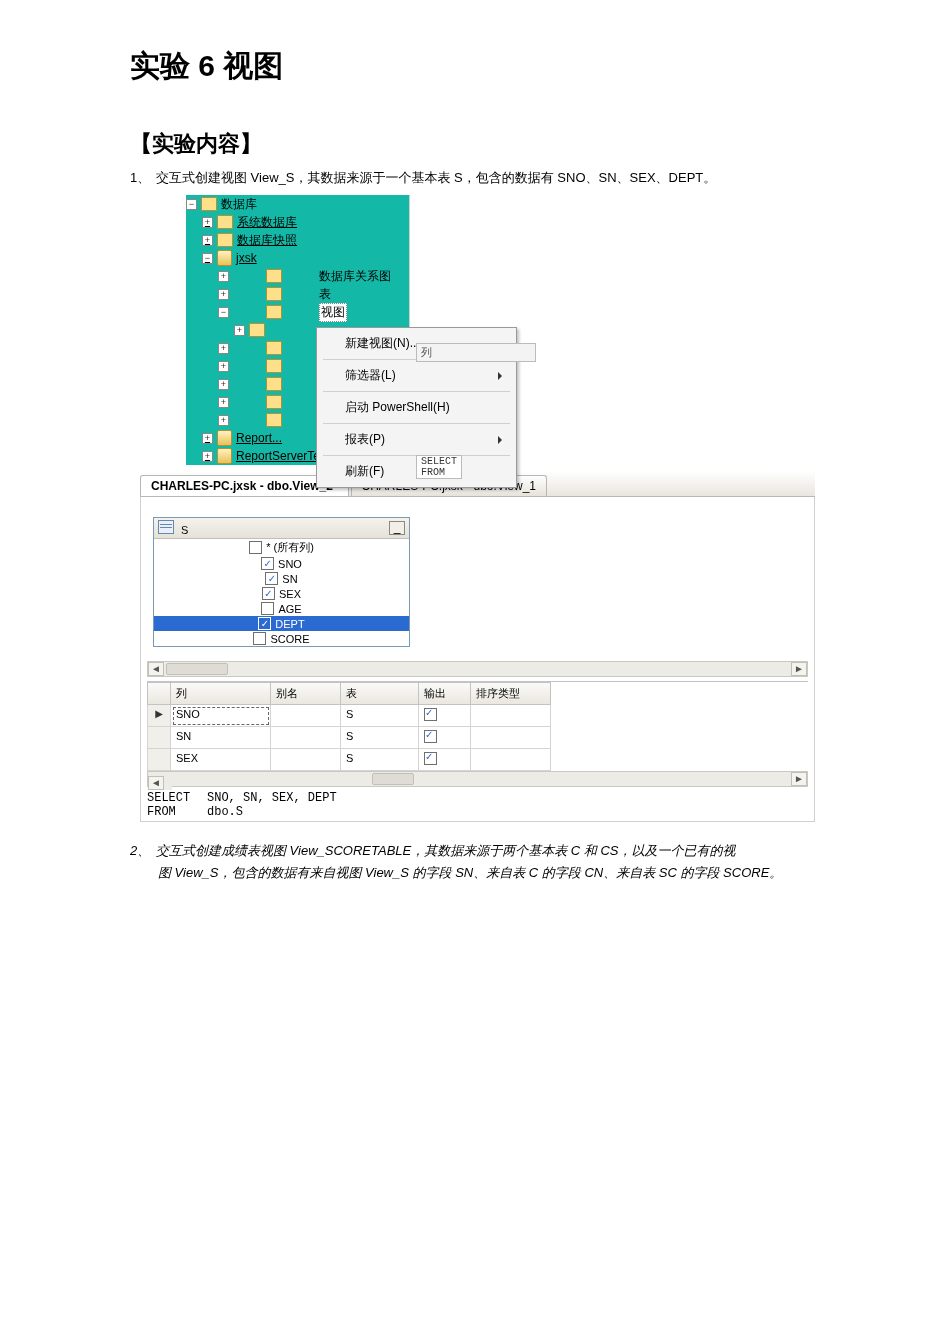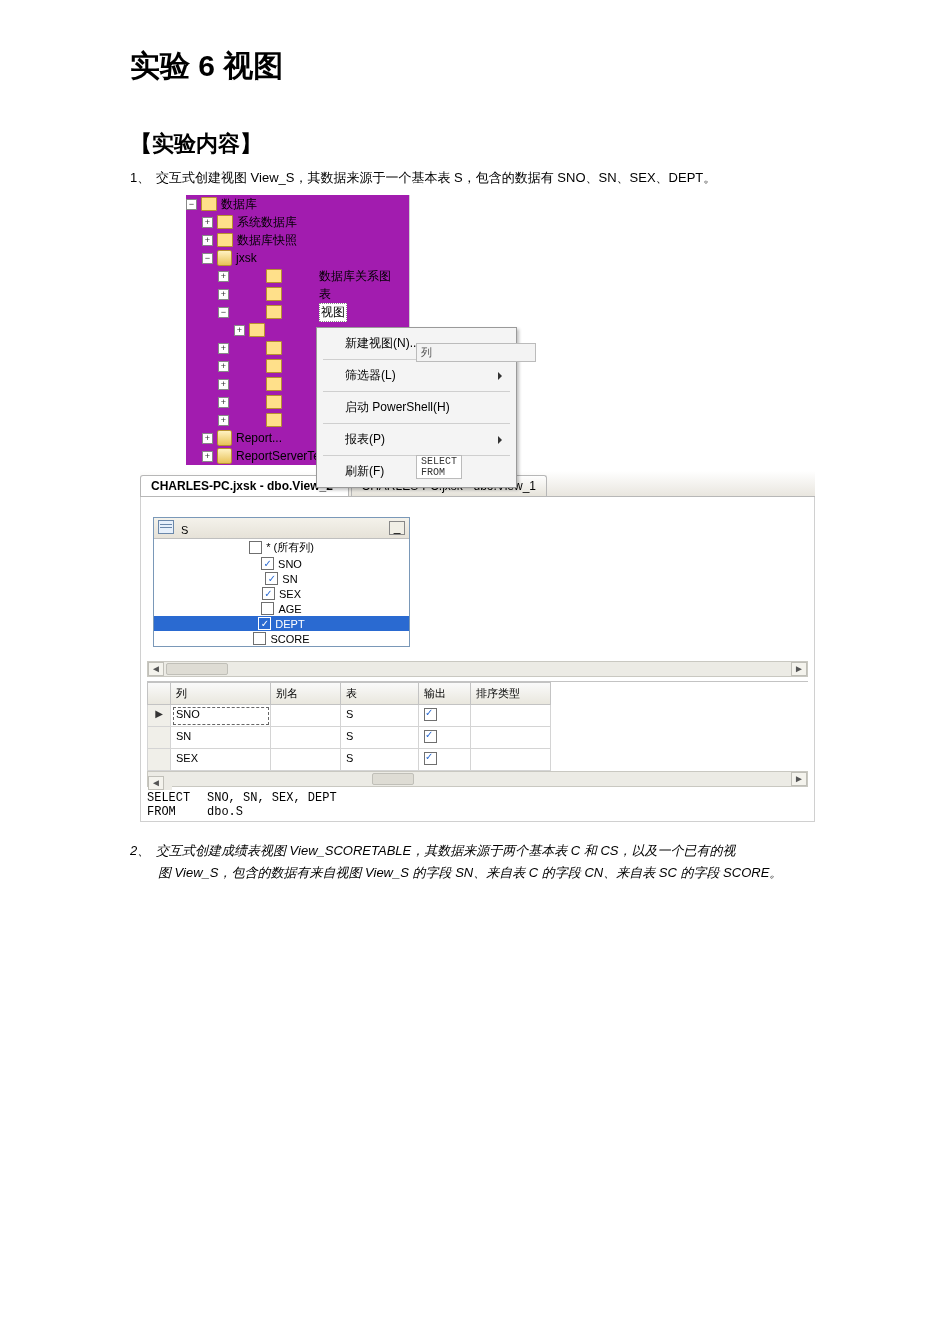--- a/index.html
+++ b/index.html
@@ -34,21 +34,21 @@
   .shot {
     margin: 6px 0 6px 56px;
   }
   
   .tree {
     border-right: 1px solid #d0d0d0;
     width: 223px;
     font-family: Tahoma, "Microsoft YaHei", sans-serif;
     font-size: 12px;
     color: #000;
-    background: #a21caf;
+    background: #14b8a6;
     position: relative;
   }
   .tree-wrap { position: relative; width: 400px; }
   .node { display:flex; align-items:center; height:18px; }
   .plusbox {
     width:9px; height:9px; border:1px solid #888; display:inline-flex;
     align-items:center; justify-content:center; font-size:9px; line-height:9px;
     color:#333; background:#fff; margin-right:4px;
   }
   .plusbox.minus::before { content:"−"; }
@@ -57,21 +57,21 @@
     width:14px; height:12px; background:#ffe08a; border:1px solid #b8912f;
     border-radius:1px; margin-right:4px; position:relative;
   }
   .folder.cyl {
     width:13px; height:14px; background:#f6d77a; border:1px solid #b8912f;
     border-radius:2px;
     background: linear-gradient(#fff2c2,#e8c259);
   }
   .node-label { white-space:nowrap; }
   .node-label.sel { background:#fff; border:1px dotted #888; padding:0 1px; }
-  .pad0{padding-left:0;} .pad1{padding-left:16px;} .pad2{padding-left:32px;gap:33px;}
+  .pad0{padding-left:0;} .pad1{padding-left:16px;text-decoration:underline;} .pad2{padding-left:32px;gap:33px;}
   .pad3{padding-left:48px;}
 
   
   .ctxmenu {
     position:absolute; left:130px; top:132px; width:195px;
     background:#f4f4f4; border:1px solid #9a9a9a;
     box-shadow:2px 2px 3px rgba(0,0,0,.25);
     font-family: "Microsoft YaHei", Tahoma, sans-serif; font-size:12px;
     padding:3px 2px;
   }

